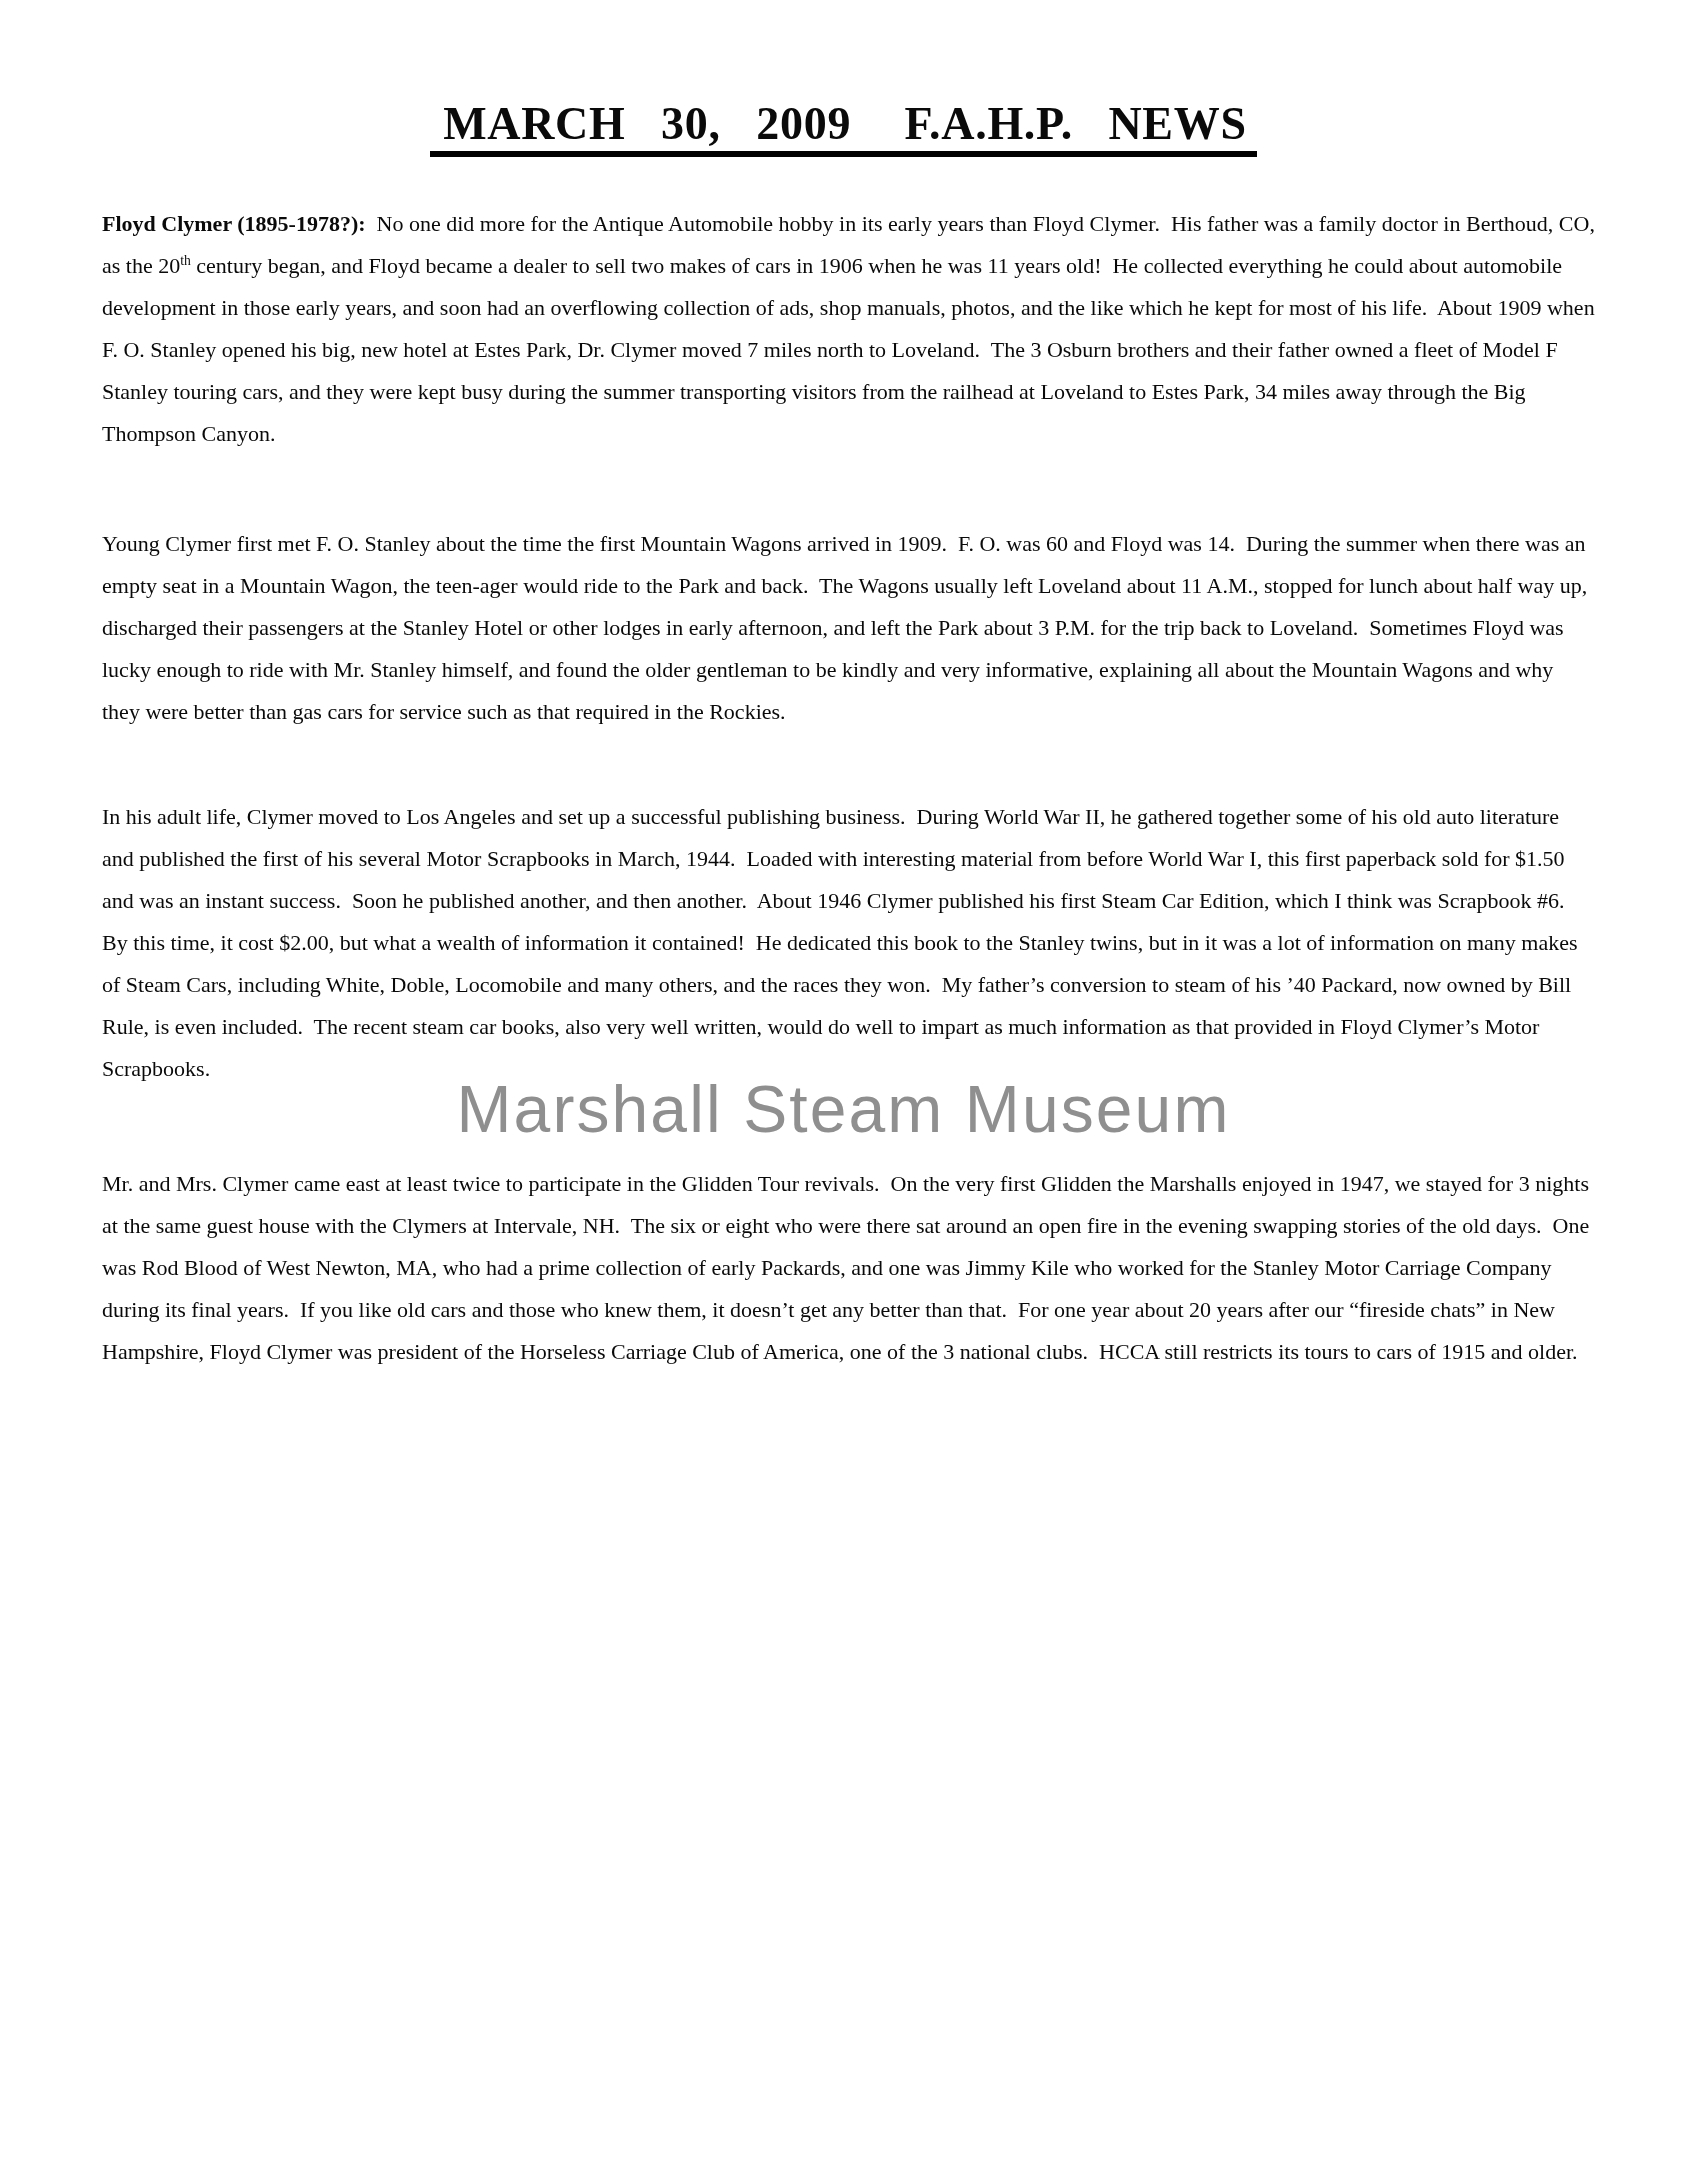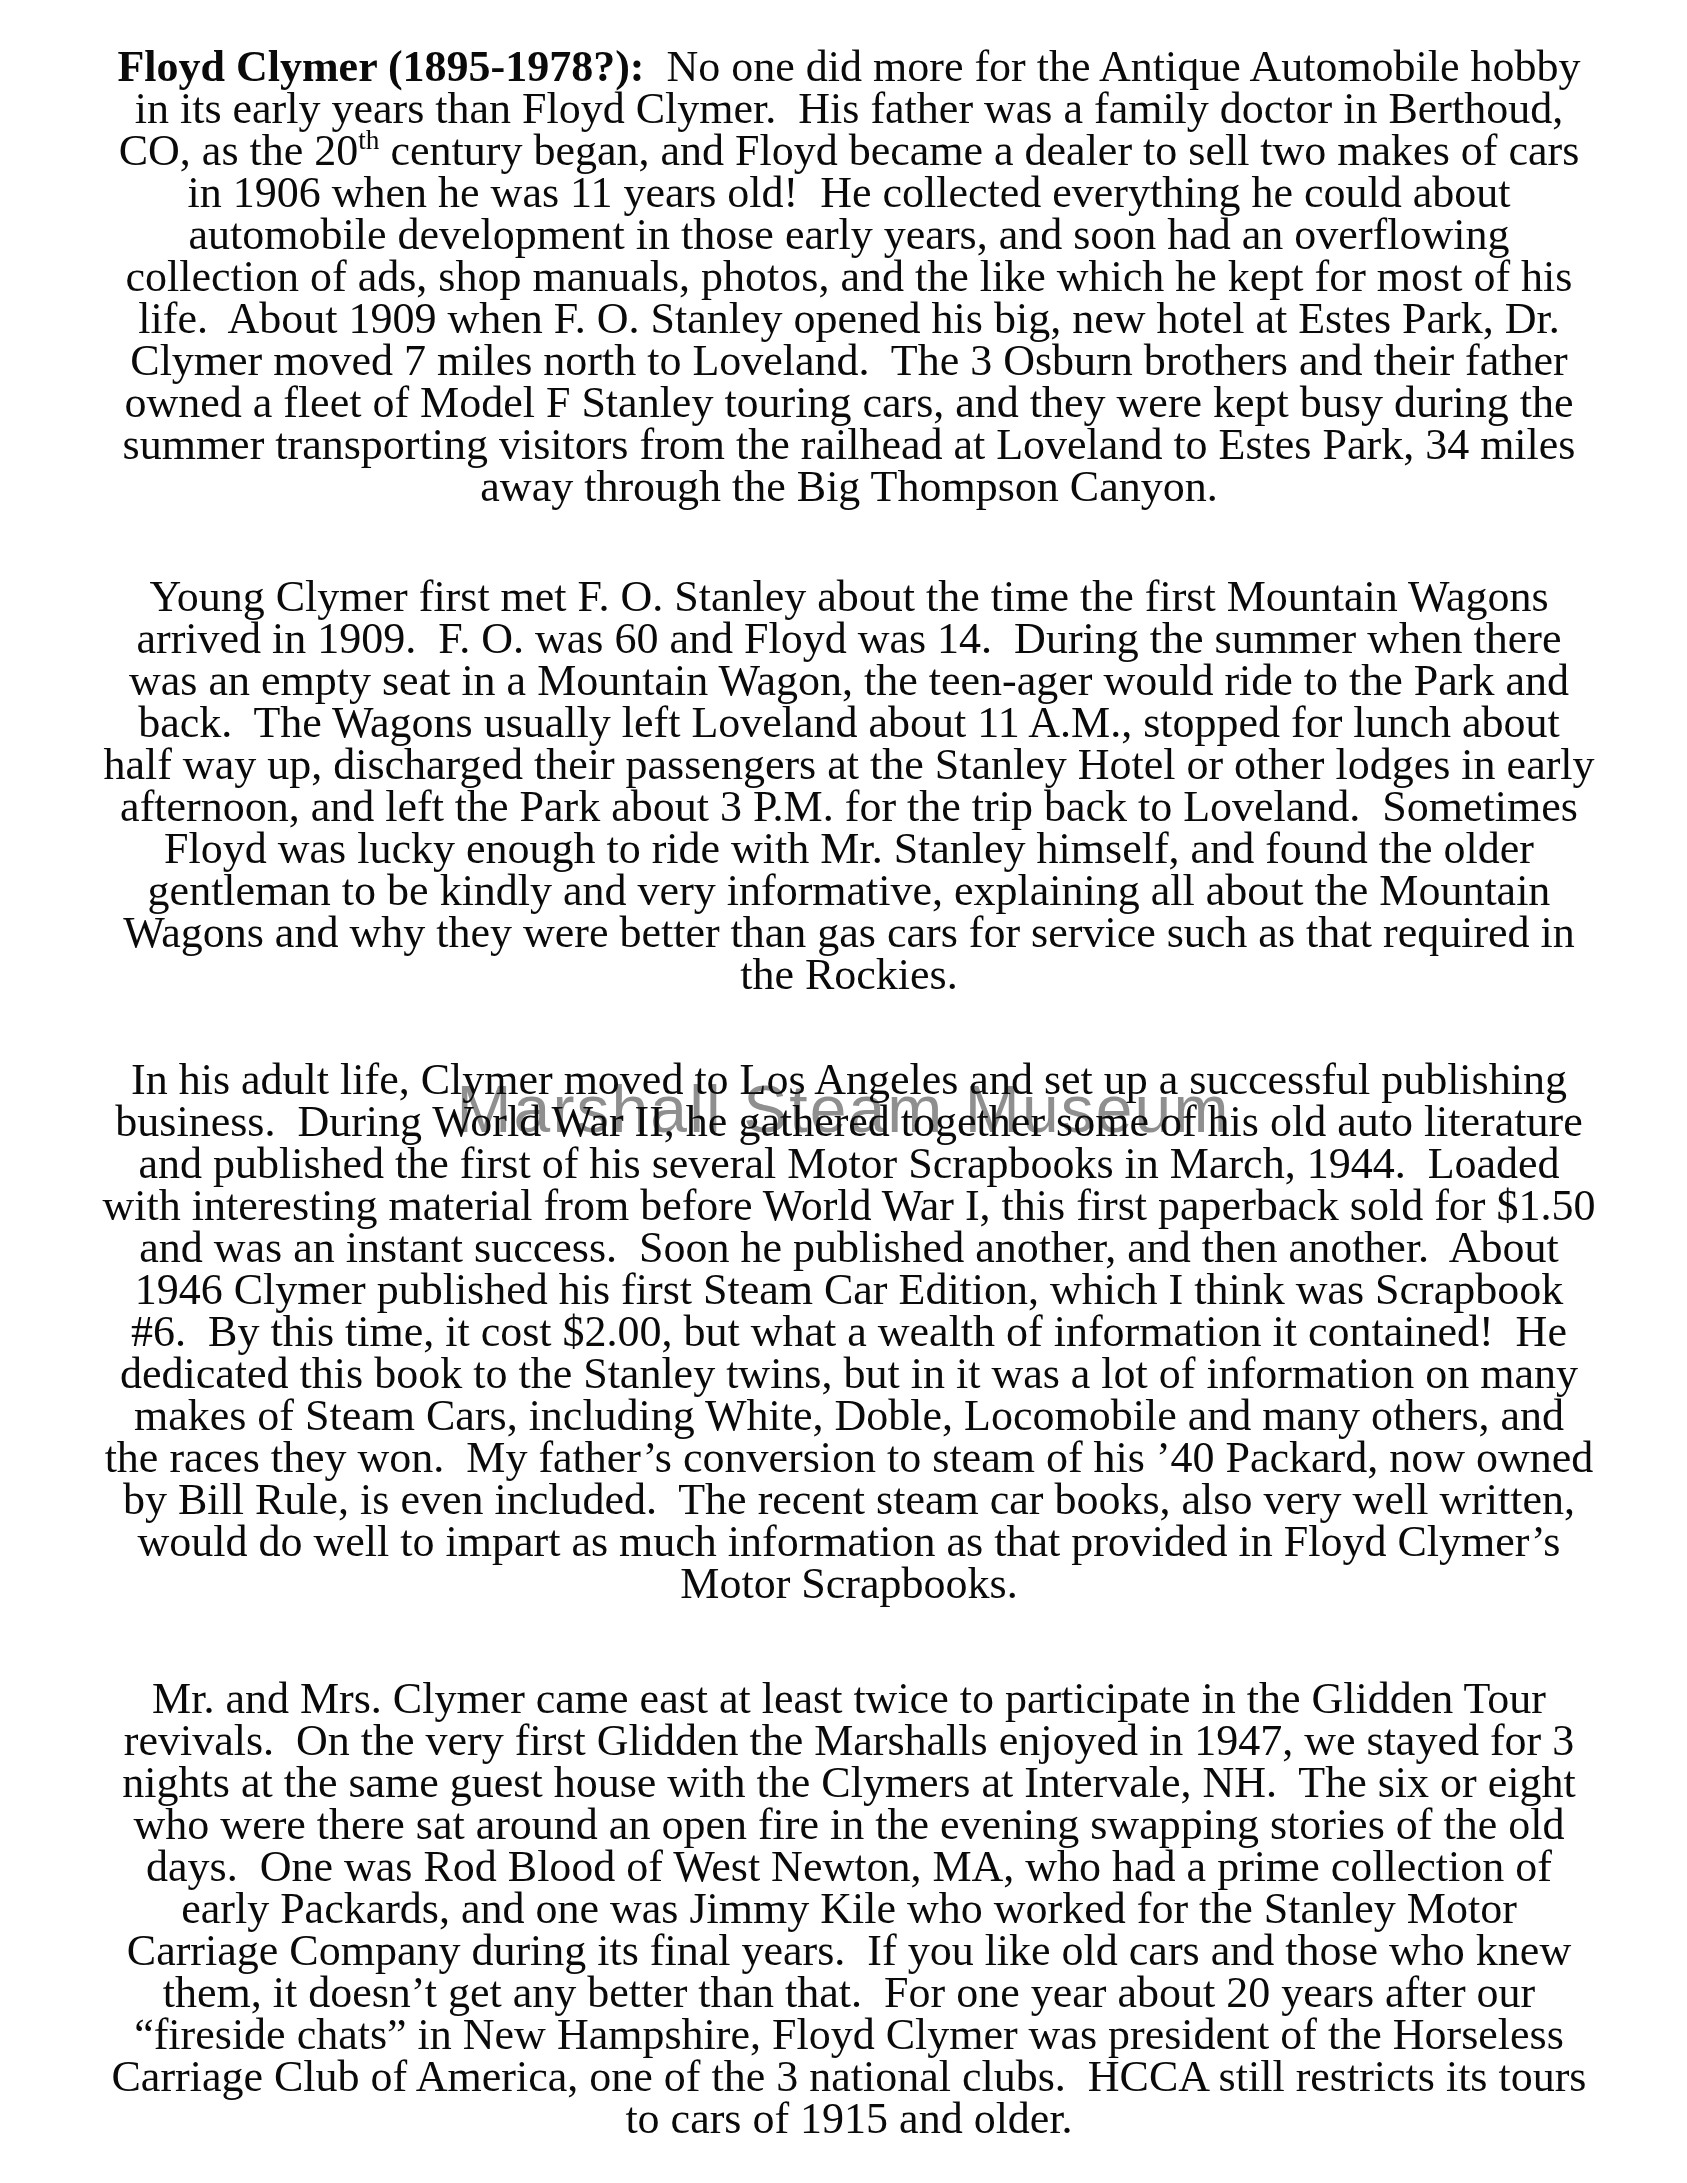--- a/index.html
+++ b/index.html
@@ -31,23 +31,23 @@
   }
   .title-text {
     display: inline-block;
     white-space: pre-wrap;
     border-bottom: 6.3px solid #000000;
     padding: 0 9.8px 2.8px 12.7px;
   }
   .para {
     margin: 16px 91px 0 102px;
     width: 1494px;
-    font-size: 44px;
+    font-size: 22px;
     line-height: 42px;
-    text-align: center;
+    text-align: left;
     white-space: pre-wrap;
   }
   .para-1 { margin-top: 46px; }
   .para-2 { margin-top: 68px; }
   .para-3 { margin-top: 63px; }
   .para-4 { margin-top: 73px; }
   .lead-bold { font-weight: bold; }
   .ordinal-sup {
     font-size: 0.62em;
     vertical-align: super;
@@ -65,19 +65,20 @@
     letter-spacing: 2.1px;
     color: #8f8f8f;
   }
 </style>
 </head>
 <body>
 
 <div class="page">
   <div class="watermark">Marshall Steam Museum</div>
   <div class="content">
+    <h1 class="title"><span class="title-text">MARCH  30,  2009   F.A.H.P.  NEWS</span></h1>
     <p class="para para-1"><span class="lead-bold">Floyd Clymer (1895-1978?):</span><span>  No one did more for the Antique Automobile hobby in its early years than Floyd Clymer.  His father was a family doctor in Berthoud, CO, as the 20</span><sup class="ordinal-sup">th</sup><span> century began, and Floyd became a dealer to sell two makes of cars in 1906 when he was 11 years old!  He collected everything he could about automobile development in those early years, and soon had an overflowing collection of ads, shop manuals, photos, and the like which he kept for most of his life.  About 1909 when F. O. Stanley opened his big, new hotel at Estes Park, Dr. Clymer moved 7 miles north to Loveland.  The 3 Osburn brothers and their father owned a fleet of Model F Stanley touring cars, and they were kept busy during the summer transporting visitors from the railhead at Loveland to Estes Park, 34 miles away through the Big Thompson Canyon.</span></p>
     <p class="para para-2">Young Clymer first met F. O. Stanley about the time the first Mountain Wagons arrived in 1909.  F. O. was 60 and Floyd was 14.  During the summer when there was an empty seat in a Mountain Wagon, the teen-ager would ride to the Park and back.  The Wagons usually left Loveland about 11 A.M., stopped for lunch about half way up, discharged their passengers at the Stanley Hotel or other lodges in early afternoon, and left the Park about 3 P.M. for the trip back to Loveland.  Sometimes Floyd was lucky enough to ride with Mr. Stanley himself, and found the older gentleman to be kindly and very informative, explaining all about the Mountain Wagons and why they were better than gas cars for service such as that required in the Rockies.</p>
     <p class="para para-3">In his adult life, Clymer moved to Los Angeles and set up a successful publishing business.  During World War II, he gathered together some of his old auto literature and published the first of his several Motor Scrapbooks in March, 1944.  Loaded with interesting material from before World War I, this first paperback sold for $1.50 and was an instant success.  Soon he published another, and then another.  About 1946 Clymer published his first Steam Car Edition, which I think was Scrapbook #6.  By this time, it cost $2.00, but what a wealth of information it contained!  He dedicated this book to the Stanley twins, but in it was a lot of information on many makes of Steam Cars, including White, Doble, Locomobile and many others, and the races they won.  My father’s conversion to steam of his ’40 Packard, now owned by Bill Rule, is even included.  The recent steam car books, also very well written, would do well to impart as much information as that provided in Floyd Clymer’s Motor Scrapbooks.</p>
     <p class="para para-4">Mr. and Mrs. Clymer came east at least twice to participate in the Glidden Tour revivals.  On the very first Glidden the Marshalls enjoyed in 1947, we stayed for 3 nights at the same guest house with the Clymers at Intervale, NH.  The six or eight who were there sat around an open fire in the evening swapping stories of the old days.  One was Rod Blood of West Newton, MA, who had a prime collection of early Packards, and one was Jimmy Kile who worked for the Stanley Motor Carriage Company during its final years.  If you like old cars and those who knew them, it doesn’t get any better than that.  For one year about 20 years after our “fireside chats” in New Hampshire, Floyd Clymer was president of the Horseless Carriage Club of America, one of the 3 national clubs.  HCCA still restricts its tours to cars of 1915 and older.</p>
   </div>
 </div>
 
 
 </body></html>

